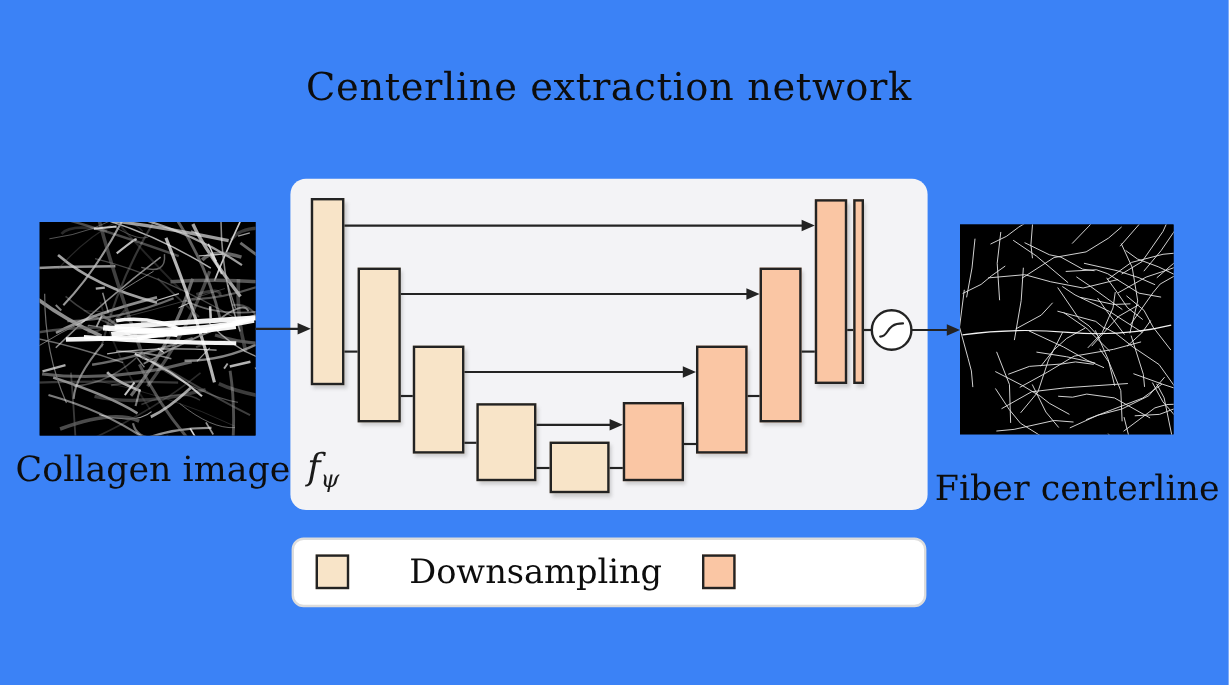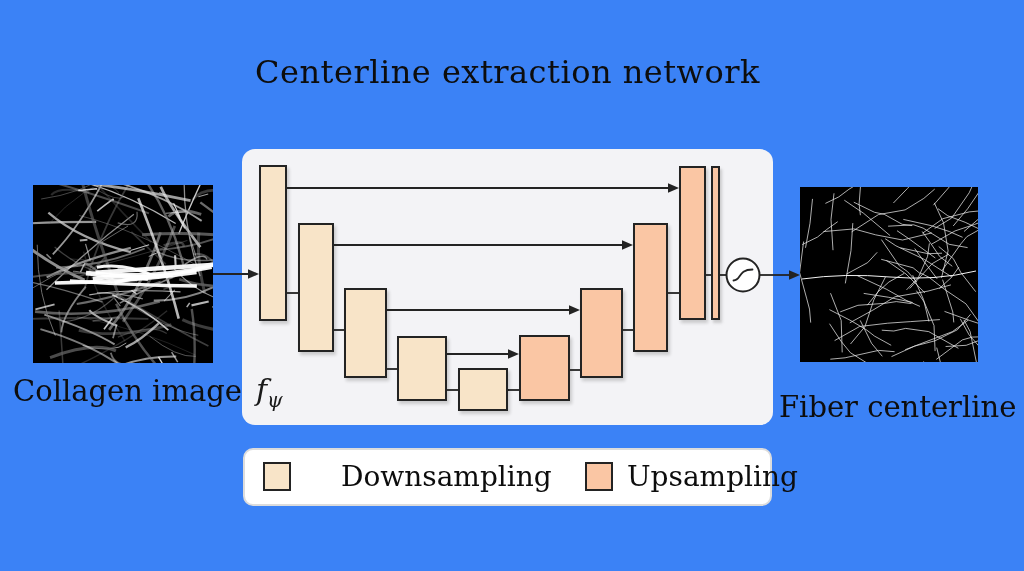--- a/index.html
+++ b/index.html
@@ -325,16 +325,15 @@
       <path d="M 51.6 44.9 L 78.4 27.6 L 105.1 22.9 L 123.8 11.4 L 134.7 2.1" fill="none" stroke="#e6e6e6" stroke-width="0.8" stroke-opacity="0.95"></path>
       <path d="M 112.7 88.2 L 123.5 112.5 L 128.9 134.5" fill="none" stroke="#e6e6e6" stroke-width="0.8" stroke-opacity="0.95"></path>
       <path d="M 2 92 Q 45 86 90 90 T 176 84" fill="none" stroke="#fff" stroke-width="1" stroke-opacity="0.95"></path>
     </svg>
   <div class="abs caption" style="left:779px;top:374px;width:220px;margin-top:16px;">Fiber centerline</div>
 
   <div id="legend" class="abs">
     <div class="swatch down" style="left:18px;top:12px;"></div>
     <div class="legend-label" style="left:61px;margin-left:35px;">Downsampling</div>
     <div class="swatch up" style="left:340px;top:12px;"></div>
-    <div class="legend-label" style="left:382px;">Upsampling</div>
   </div>
 
 </div>
 
 </body></html>

